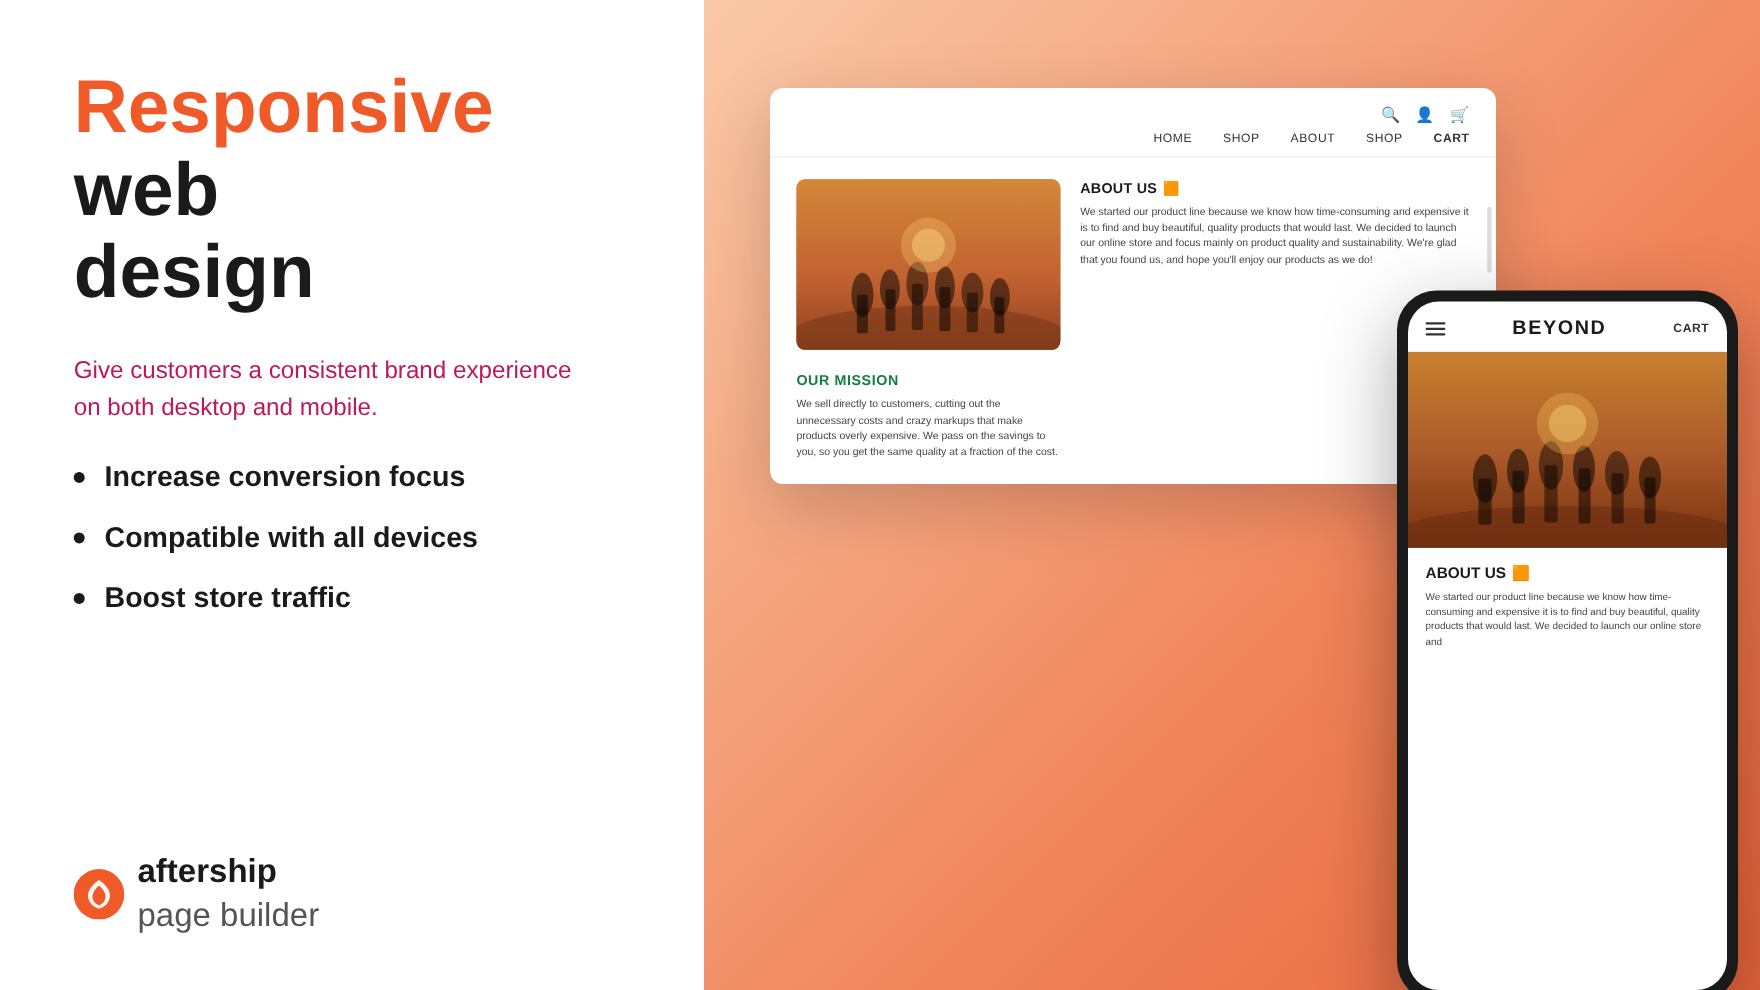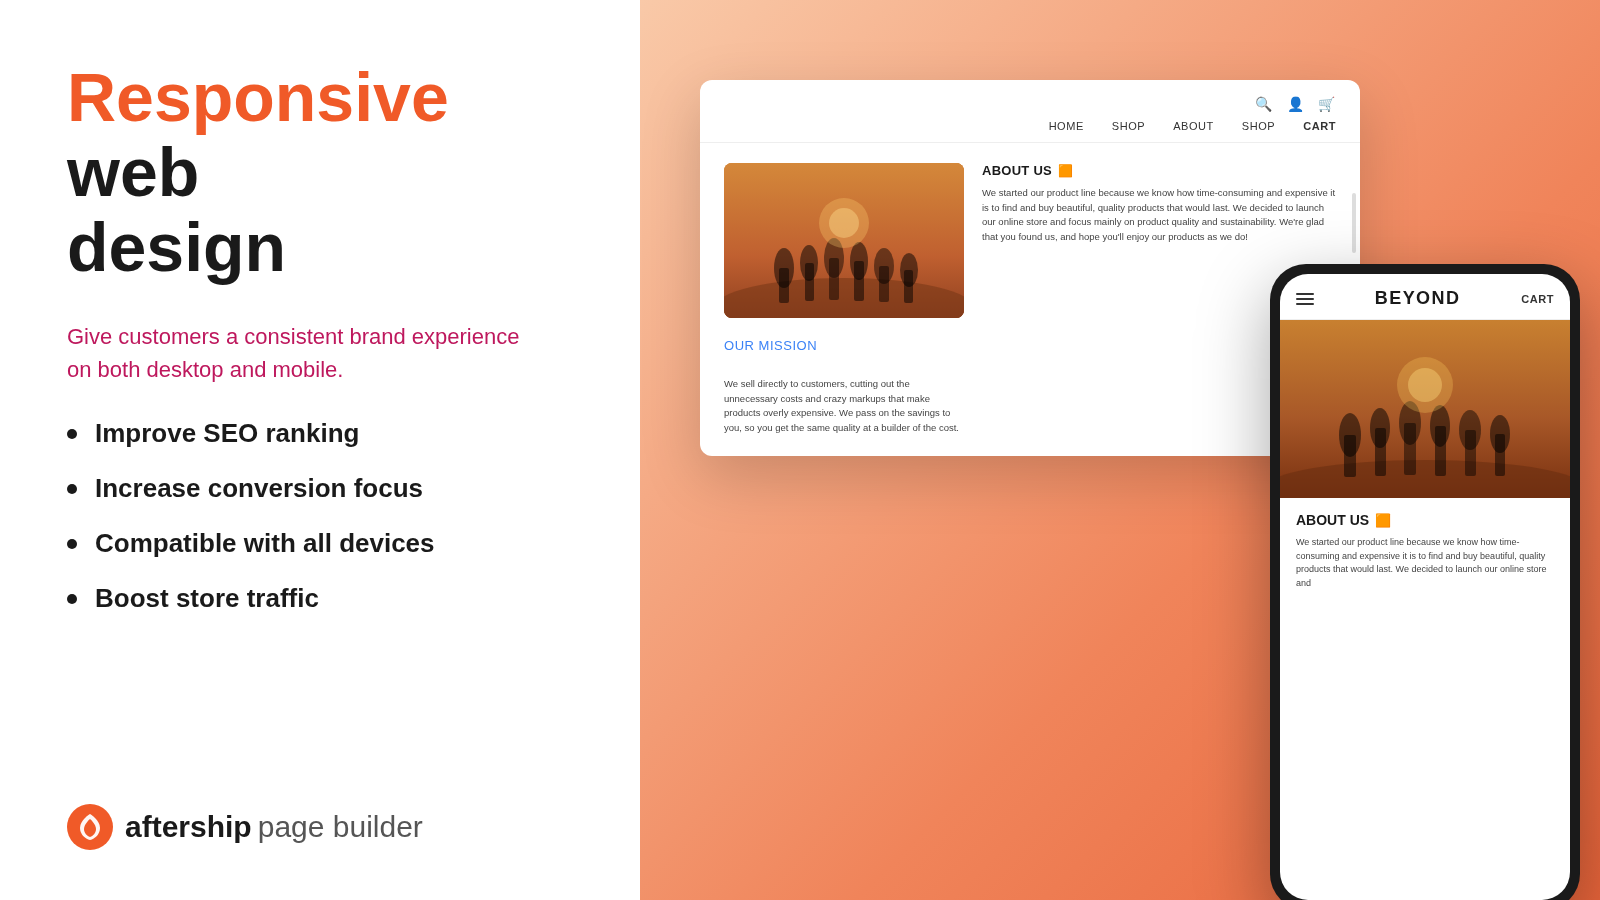--- a/index.html
+++ b/index.html
@@ -77,20 +77,21 @@
     .logo-icon {
       width: 46px;
       height: 46px;
     }
 
     .logo-text {
       font-size: 30px;
       display: flex;
       align-items: baseline;
       gap: 6px;
+      flex-direction: column;
     }
 
     .logo-bold { font-weight: 800; color: #1a1a1a; }
     .logo-light { font-weight: 400; color: #555; }
 
     
     .right-panel {
       flex: 1;
       height: 900px;
       background: linear-gradient(135deg, #f9c9a8 0%, #f0845a 60%, #e8643a 100%);
@@ -200,24 +201,24 @@
     .about-body-text {
       font-size: 9.5px;
       color: #444;
       line-height: 1.55;
     }
 
     .mission-section { }
 
     .mission-title {
       font-size: 13px;
-      font-weight: 400;
-      color: #3b82f6;
+      font-weight: 700;
+      color: #15803d;
       letter-spacing: 0.04em;
-      margin-bottom: 24px;
+      margin-bottom: 8px;
     }
 
     .mission-text {
       font-size: 9.5px;
       color: #444;
       line-height: 1.55;
       max-width: 240px;
     }
 
     
@@ -321,24 +322,20 @@
 <body>
 
 <div class="left-panel">
   <div class="left-content">
     <h1 class="heading">
       <span class="orange">Responsive</span>
       <span class="dark"> web<br>design</span>
     </h1>
     <p class="subtitle">Give customers a consistent brand experience on both desktop and mobile.</p>
     <ul class="bullet-list">
-      <li>
-        <span class="bullet-dot"></span>
-        <span>Improve SEO ranking</span>
-      </li>
       <li>
         <span class="bullet-dot"></span>
         <span>Increase conversion focus</span>
       </li>
       <li>
         <span class="bullet-dot"></span>
         <span>Compatible with all devices</span>
       </li>
       <li>
         <span class="bullet-dot"></span>
@@ -416,21 +413,21 @@
         <div class="about-text-block">
           <div class="about-title-row">
             <span class="about-title">ABOUT US</span>
             <span class="flag-icon">🟧</span>
           </div>
           <p class="about-body-text">We started our product line because we know how time-consuming and expensive it is to find and buy beautiful, quality products that would last. We decided to launch our online store and focus mainly on product quality and sustainability. We're glad that you found us, and hope you'll enjoy our products as we do!</p>
         </div>
       </div>
       <div class="mission-section">
         <div class="mission-title">OUR MISSION</div>
-        <p class="mission-text">We sell directly to customers, cutting out the unnecessary costs and crazy markups that make products overly expensive. We pass on the savings to you, so you get the same quality at a builder of the cost.</p>
+        <p class="mission-text">We sell directly to customers, cutting out the unnecessary costs and crazy markups that make products overly expensive. We pass on the savings to you, so you get the same quality at a fraction of the cost.</p>
       </div>
     </div>
     <div class="scroll-bar"></div>
   </div>
 
   <div class="mobile-mockup">
     <div class="mobile-inner">
       <div class="mobile-header">
         <div class="mobile-hamburger">
           <span></span>

